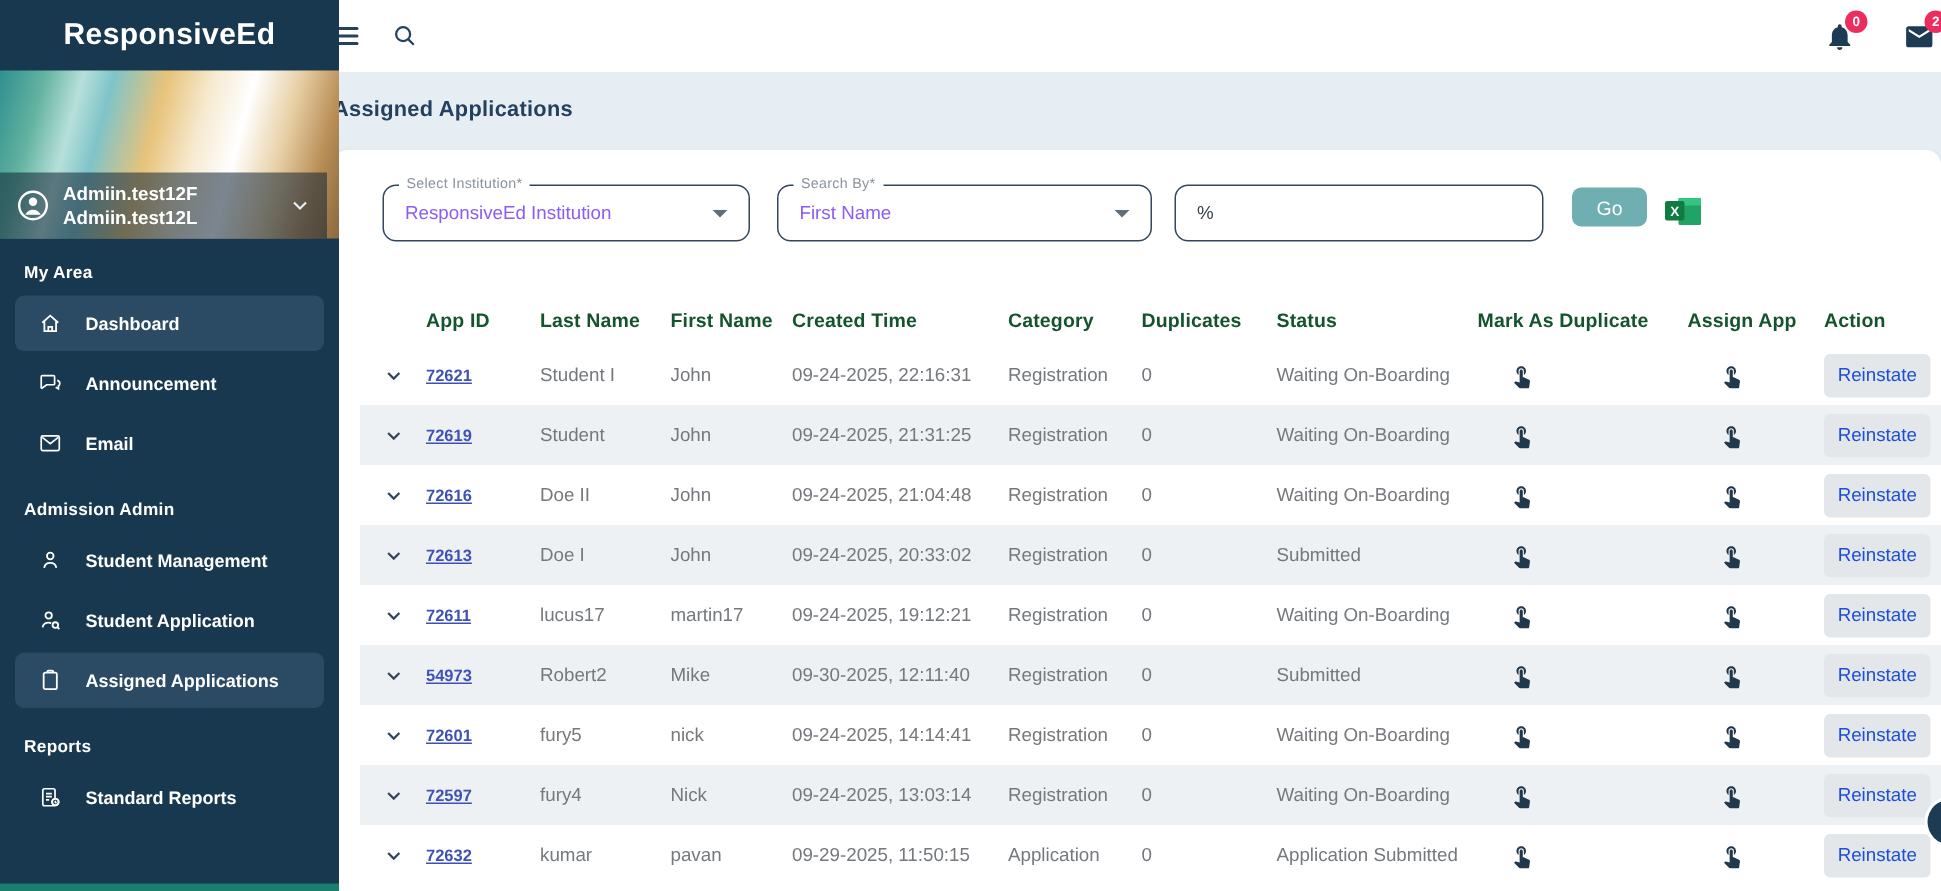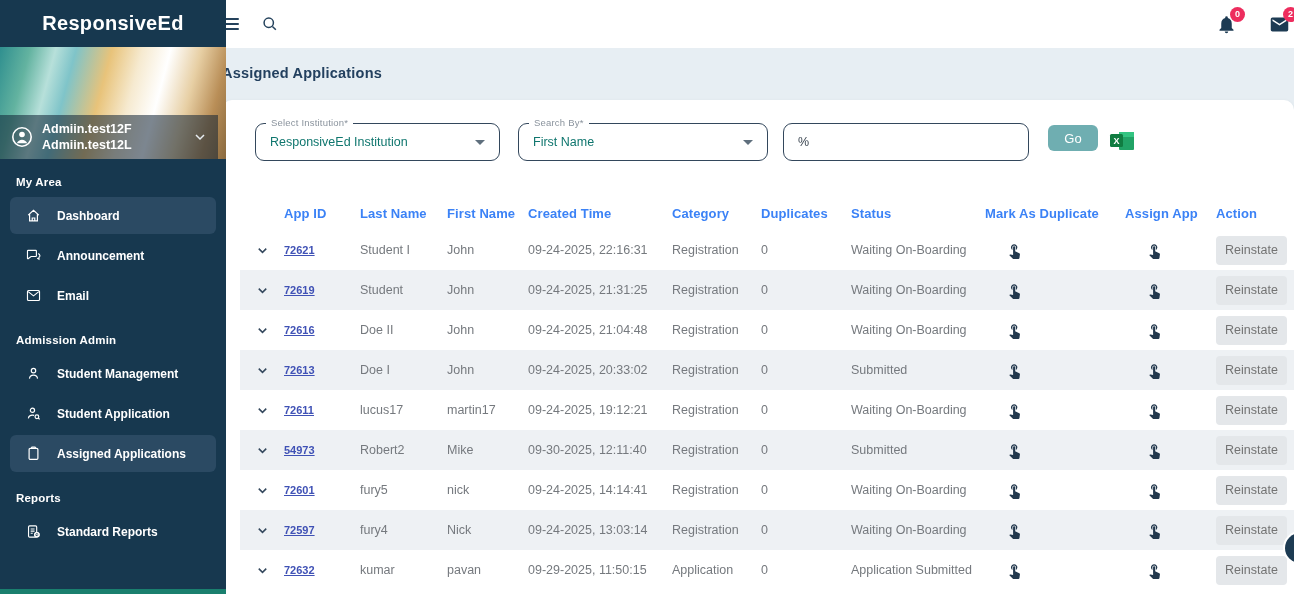--- a/index.html
+++ b/index.html
@@ -59,21 +59,21 @@
     color:#23405f; letter-spacing:.2px; }
   .card{ position:absolute; left:17px; top:52px; right:0; bottom:0; background:#fff;
     border-radius:10px 10px 0 0; box-shadow:0 1px 4px rgba(0,0,0,.06); overflow:hidden; }
 
   
   .field{ position:absolute; top:23px; height:38px; border:1px solid #33475c; border-radius:9px;
     background:#fff; cursor:pointer; }
   .field .flabel{ position:absolute; top:-7px; left:10px; background:#fff; padding:0 5px;
     font-size:9.5px; color:#8a939d; letter-spacing:.2px; }
   .field .fvalue{ position:absolute; left:14px; top:0; bottom:0; display:flex; align-items:center;
-    font-size:12.5px; color:#0f766e; }
+    font-size:12.5px; color:#8b5cf6; }
   .field .farrow{ position:absolute; right:14px; top:16px; width:0; height:0;
     border-left:5px solid transparent; border-right:5px solid transparent; border-top:5px solid #5f6f7d; }
   .f-inst{ left:33px; width:245px; }
   .f-search{ left:296px; width:250px; }
   .f-q{ left:561px; width:246px; }
   .f-q input{ position:absolute; inset:0; border:none; outline:none; background:transparent;
     padding:0 14px; font-size:12.5px; color:#3a4550; font-family:inherit; }
   .go-btn{ position:absolute; left:826px; top:25px; width:50px; height:26px; border:none;
     border-radius:6px; background:var(--c-teal); color:#fff; font-size:13px; font-weight:400;
     cursor:pointer; font-family:inherit; }
@@ -83,31 +83,31 @@
   .excel .sheet:before{ content:""; position:absolute; left:0; top:0; right:0; height:4.5px; background:#33C481;}
   .excel .xbox{ position:absolute; left:0; top:4px; width:13px; height:13px; background:#107C41;
     border-radius:1.5px; color:#fff; font-size:9px; font-weight:bold; display:flex;
     align-items:center; justify-content:center; }
 
   
   .tablewrap{ position:absolute; left:0; right:0; top:96px; bottom:0; padding-left:18px; }
   .grid{ display:grid; grid-template-columns:44px 76px 87px 81px 144px 89px 90px 134px 140px 91px auto;
     align-items:center; }
   .thead{ height:34px; }
-  .th{ font-size:13px; font-weight:bold; color:#3b82f6; letter-spacing:.1px; }
+  .th{ font-size:13px; font-weight:bold; color:#14532d; letter-spacing:.1px; }
   .tr{ height:40px; }
   .tr:nth-child(even){ background:#eef1f4; }
   .td{ font-size:12.5px; color:#75797e; }
   .c-chev{ display:flex; justify-content:center; }
   .c-chev svg{ width:15px; height:15px; color:#33475c; cursor:pointer; }
   .c-id a{ color:var(--c-link); text-decoration:underline; font-weight:600; font-size:11px; }
   .c-touch{ padding-left:21px; }
   .c-touch svg{ width:17px; height:17px; color:var(--c-navy); cursor:pointer; display:block; }
   .reinstate{ width:71px; height:29px; border:none; border-radius:4px; background:#e4e7ea;
-    color:#737373; font-size:12.5px; font-family:inherit; cursor:default; }
+    color:#1d4ed8; font-size:12.5px; font-family:inherit; cursor:default; }
 
   .fab-edge{ position:absolute; right:-21px; top:533px; width:30px; height:30px; border-radius:50%;
     background:#1d3b53; box-shadow:0 0 0 2px #fff; cursor:pointer; z-index:6; }
 </style>
 </head>
 <body>
 
 <aside class="sidebar">
   <div class="brand">ResponsiveEd</div>
   <div class="profile">

